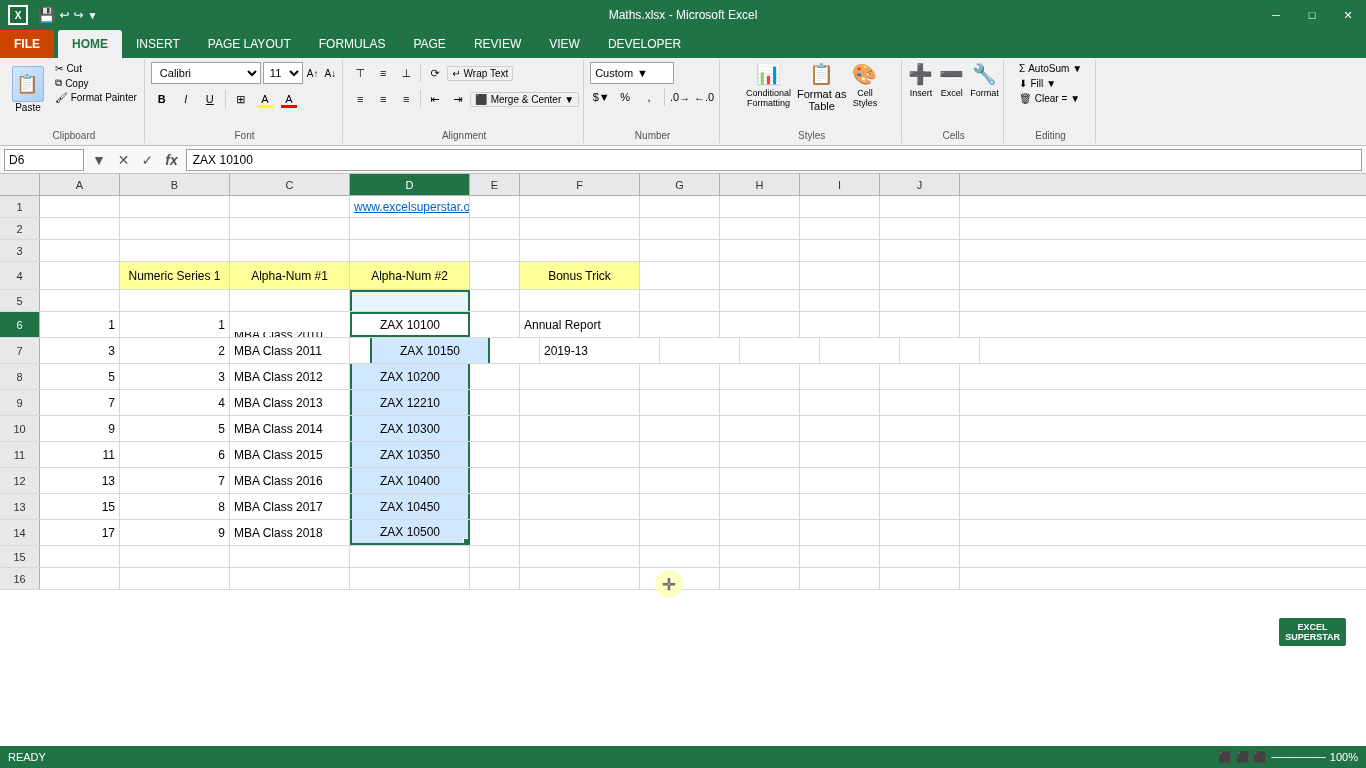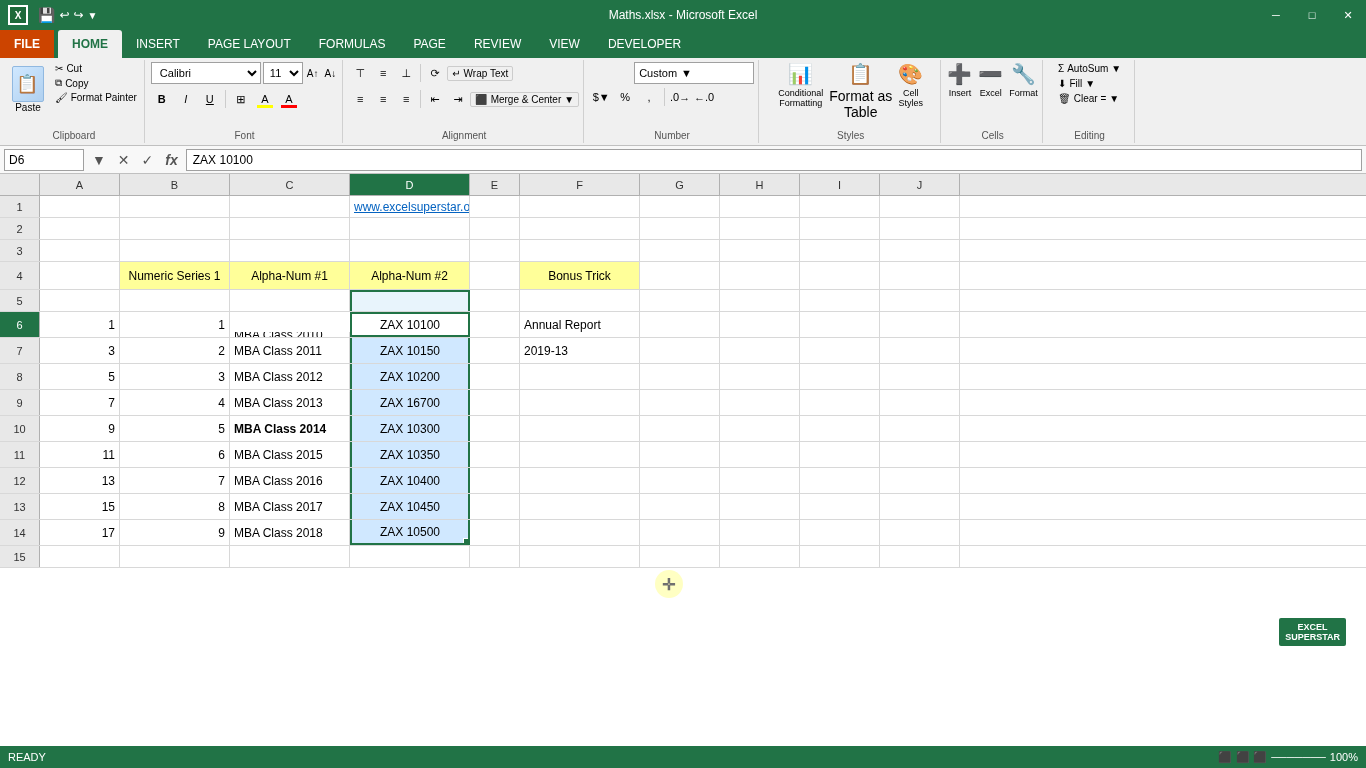--- a/index.html
+++ b/index.html
@@ -354,20 +354,21 @@
       padding: 0 8px;
       font-size: 11px;
       justify-content: space-between;
     }
 
     
     .d-col-selected {
       background: #ddeeff;
       border-left: 2px solid #217346;
       border-right: 2px solid #217346;
+      margin-left: 20px;
     }
 
     .spreadsheet-container {
       position: relative;
     }
   </style>
 </head>
 <body>
 
 <div class="title-bar">
@@ -480,21 +481,21 @@
           <span>Merge &amp; Center</span>
           <span>▼</span>
         </div>
       </div>
     </div>
     <span class="ribbon-group-label">Alignment</span>
   </div>
 
   <div class="ribbon-group number-group">
     <div class="ribbon-group-content" style="flex-direction:column;gap:2px;padding-bottom:14px;">
-      <div class="dropdown" style="width:120px;margin-left:44px;">
+      <div class="dropdown" style="width:84px;">
         <span>Custom</span>
         <span>▼</span>
       </div>
       <div style="display:flex;gap:2px;align-items:center;">
         <button class="fmt-btn">$▼</button>
         <button class="fmt-btn">%</button>
         <button class="fmt-btn">,</button>
         <span style="width:1px;background:#ccc;height:18px;margin:0 2px;"></span>
         <button class="fmt-btn">.0→</button>
         <button class="fmt-btn">←.0</button>
@@ -504,21 +505,21 @@
   </div>
 
   <div class="ribbon-group styles-group">
     <div class="ribbon-group-content" style="padding-bottom:14px;">
       <div style="display:flex;flex-direction:column;align-items:center;gap:2px;">
         <span style="font-size:20px;">📊</span>
         <span style="font-size:9px;text-align:center;">Conditional<br>Formatting</span>
       </div>
       <div style="display:flex;flex-direction:column;align-items:center;gap:2px;margin-left:4px;">
         <span style="font-size:20px;">📋</span>
-        <span style="font-size:14px;text-align:center;">Format as<br>Table</span>
+        <span style="font-size:11px;text-align:center;">Format as<br>Table</span>
       </div>
       <div style="display:flex;flex-direction:column;align-items:center;gap:2px;margin-left:4px;">
         <span style="font-size:20px;">🎨</span>
         <span style="font-size:9px;text-align:center;">Cell<br>Styles</span>
       </div>
     </div>
     <span class="ribbon-group-label">Styles</span>
   </div>
 
   <div class="ribbon-group cells-group">
@@ -699,34 +700,34 @@
       <div class="cell" style="width:80px;min-width:80px;"></div>
       <div class="cell" style="width:80px;min-width:80px;"></div>
       <div class="cell" style="width:80px;min-width:80px;"></div>
     </div>
 
     <div class="grid-row" style="height:26px;">
       <div class="row-num">9</div>
       <div class="cell right-align" style="width:80px;min-width:80px;">7</div>
       <div class="cell right-align" style="width:110px;min-width:110px;">4</div>
       <div class="cell" style="width:120px;min-width:120px;">MBA Class 2013</div>
-      <div class="cell center-align" style="width:120px;min-width:120px;background:#d0e8ff;border-left:2px solid #217346;border-right:2px solid #217346;">ZAX 16700</div>
+      <div class="cell center-align" style="width:120px;min-width:120px;background:#d0e8ff;border-left:2px solid #217346;border-right:2px solid #217346;">ZAX 12210</div>
       <div class="cell" style="width:50px;min-width:50px;"></div>
       <div class="cell" style="width:120px;min-width:120px;"></div>
       <div class="cell" style="width:80px;min-width:80px;"></div>
       <div class="cell" style="width:80px;min-width:80px;"></div>
       <div class="cell" style="width:80px;min-width:80px;"></div>
       <div class="cell" style="width:80px;min-width:80px;"></div>
     </div>
 
     <div class="grid-row" style="height:26px;">
       <div class="row-num">10</div>
       <div class="cell right-align" style="width:80px;min-width:80px;">9</div>
       <div class="cell right-align" style="width:110px;min-width:110px;">5</div>
-      <div class="cell" style="width:120px;min-width:120px;font-weight:bold;">MBA Class 2014</div>
+      <div class="cell" style="width:120px;min-width:120px;">MBA Class 2014</div>
       <div class="cell center-align" style="width:120px;min-width:120px;background:#d0e8ff;border-left:2px solid #217346;border-right:2px solid #217346;">ZAX 10300</div>
       <div class="cell" style="width:50px;min-width:50px;"></div>
       <div class="cell" style="width:120px;min-width:120px;"></div>
       <div class="cell" style="width:80px;min-width:80px;"></div>
       <div class="cell" style="width:80px;min-width:80px;"></div>
       <div class="cell" style="width:80px;min-width:80px;"></div>
       <div class="cell" style="width:80px;min-width:80px;"></div>
     </div>
 
     <div class="grid-row" style="height:26px;">
@@ -796,20 +797,33 @@
       <div class="cell" style="width:120px;min-width:120px;"></div>
       <div class="cell" style="width:120px;min-width:120px;"></div>
       <div class="cell" style="width:50px;min-width:50px;"></div>
       <div class="cell" style="width:120px;min-width:120px;"></div>
       <div class="cell" style="width:80px;min-width:80px;"></div>
       <div class="cell" style="width:80px;min-width:80px;"></div>
       <div class="cell" style="width:80px;min-width:80px;"></div>
       <div class="cell" style="width:80px;min-width:80px;"></div>
     </div>
 
+    <div class="grid-row">
+      <div class="row-num">16</div>
+      <div class="cell" style="width:80px;min-width:80px;"></div>
+      <div class="cell" style="width:110px;min-width:110px;"></div>
+      <div class="cell" style="width:120px;min-width:120px;"></div>
+      <div class="cell" style="width:120px;min-width:120px;"></div>
+      <div class="cell" style="width:50px;min-width:50px;"></div>
+      <div class="cell" style="width:120px;min-width:120px;"></div>
+      <div class="cell" style="width:80px;min-width:80px;"></div>
+      <div class="cell" style="width:80px;min-width:80px;"></div>
+      <div class="cell" style="width:80px;min-width:80px;"></div>
+      <div class="cell" style="width:80px;min-width:80px;"></div>
+    </div>
 
   </div>
 </div>
 
 <div style="position:absolute;bottom:78px;left:655px;z-index:20;pointer-events:none;">
   <div style="background:#ffffaa;border-radius:50%;width:28px;height:28px;opacity:0.7;display:flex;align-items:center;justify-content:center;">
     <span style="font-size:16px;font-weight:bold;color:#333;">✛</span>
   </div>
 </div>
 

